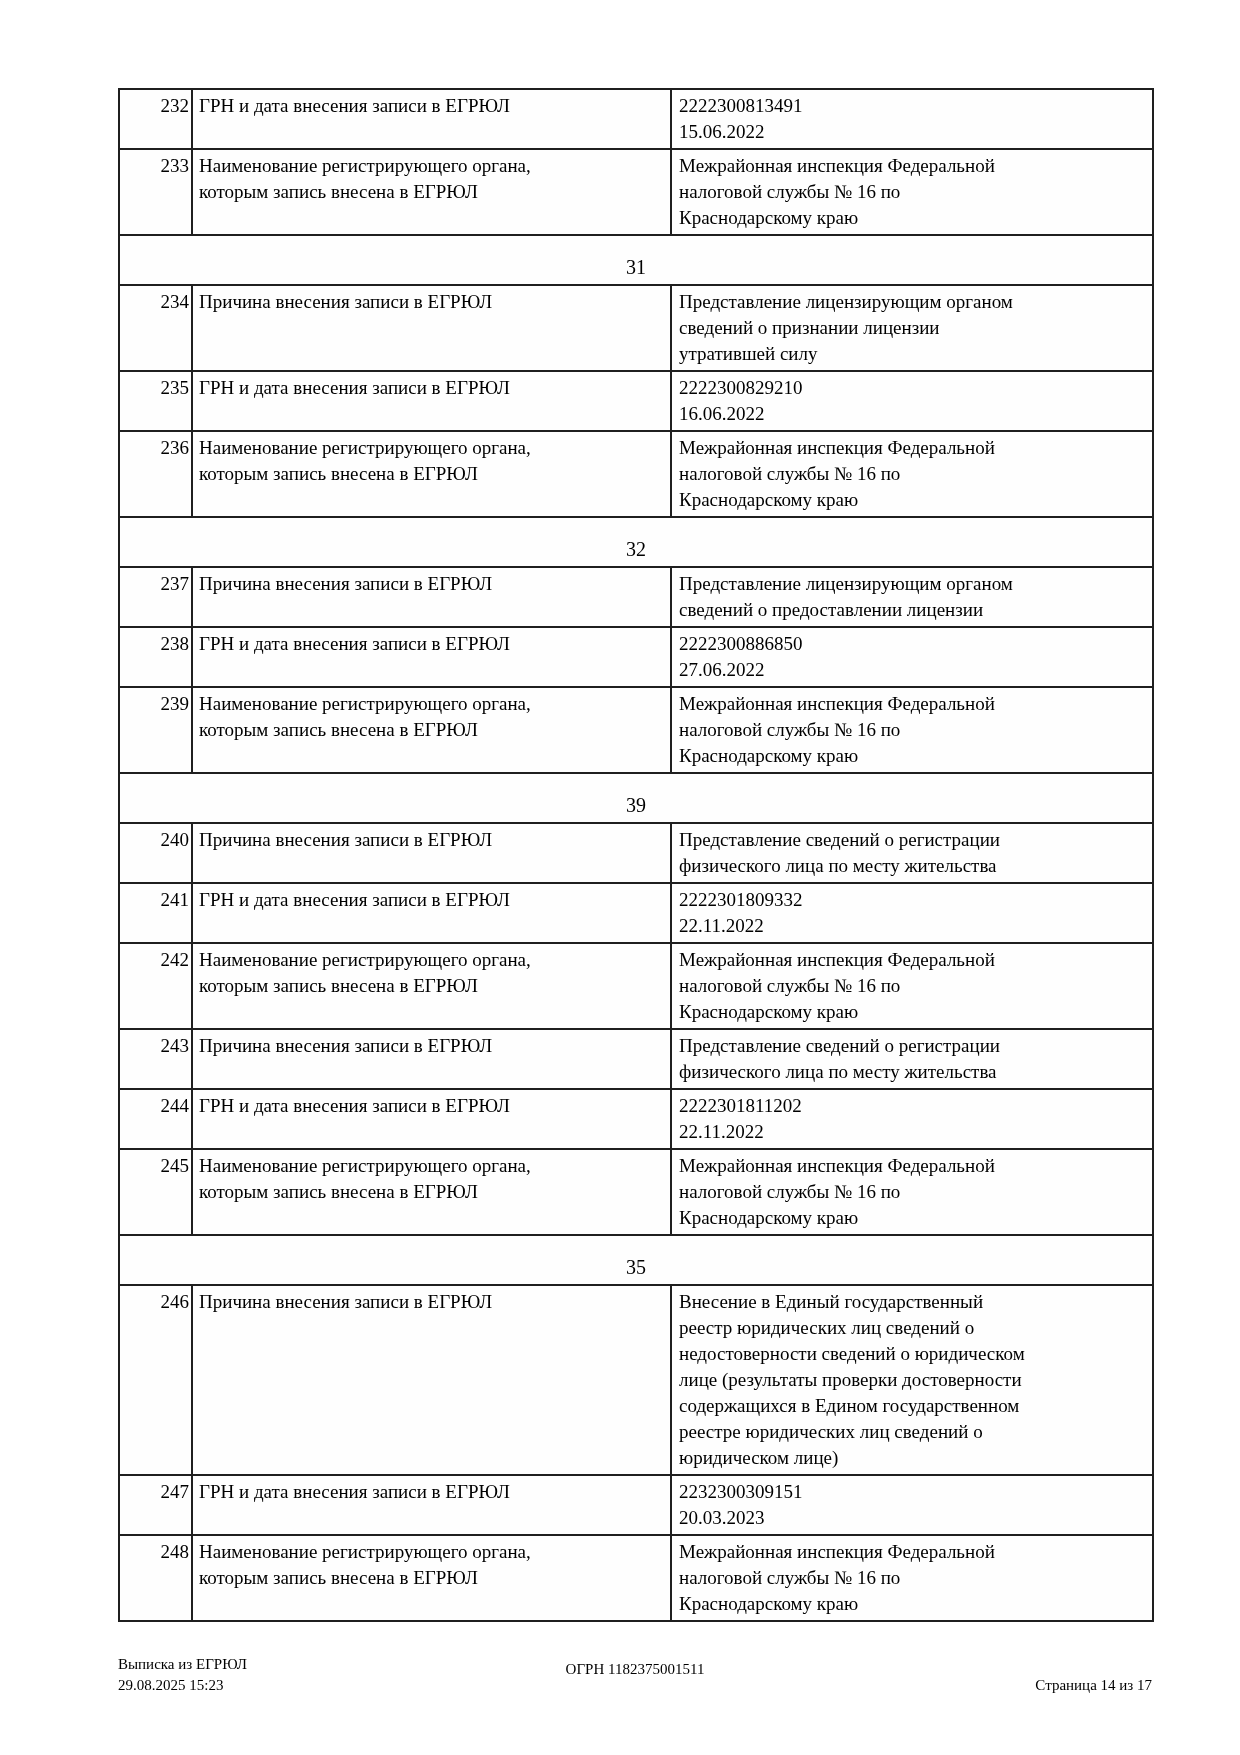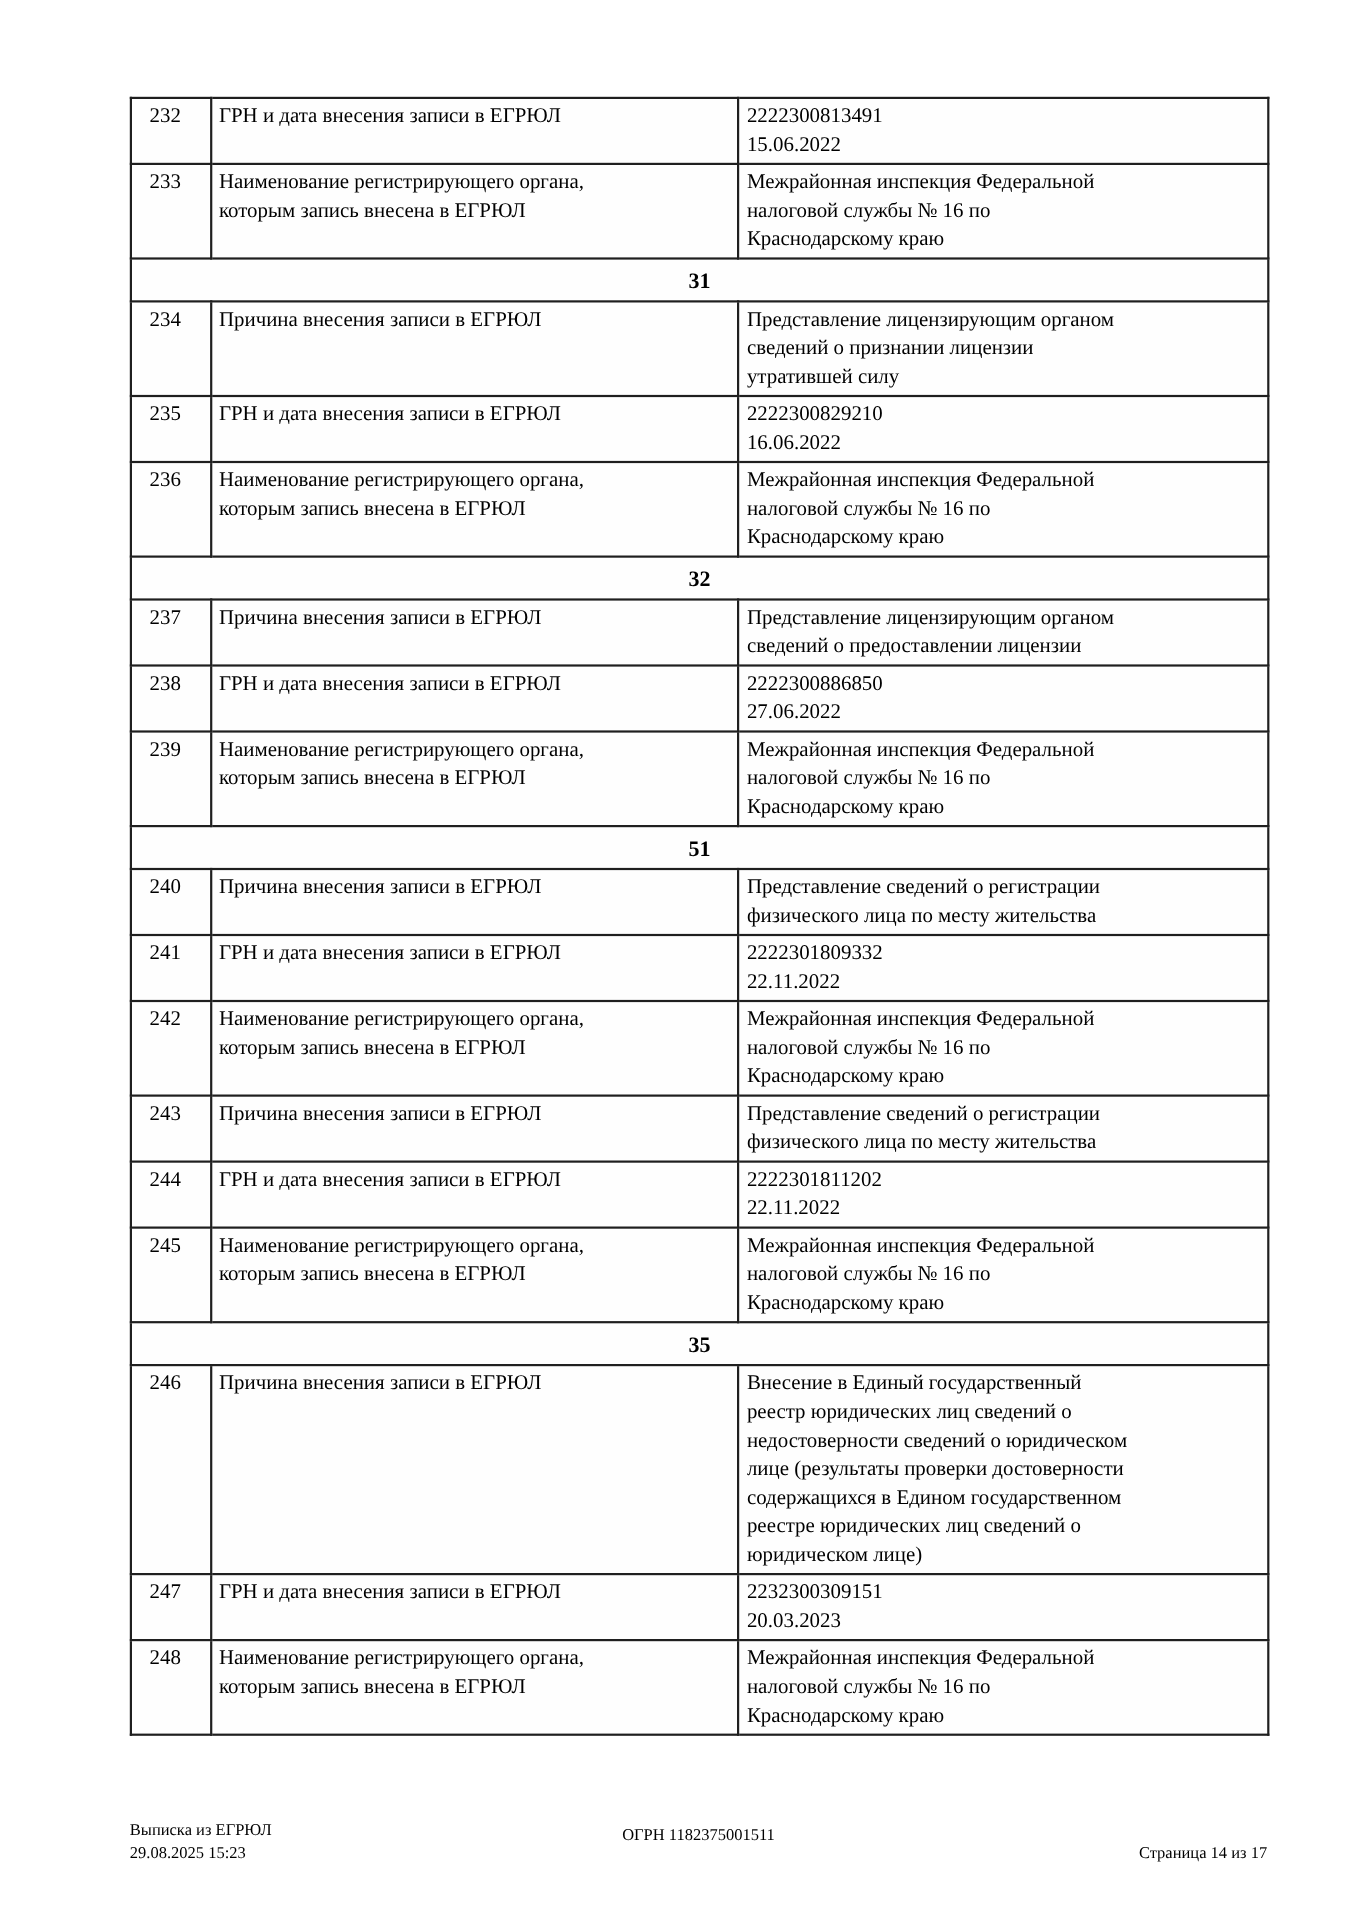--- a/index.html
+++ b/index.html
@@ -22,36 +22,36 @@
     table-layout: fixed;
     font-size: 19px;
     line-height: 26px;
   }
   table.egrul td {
     border: 2px solid #1f1f1f;
     vertical-align: top;
     background: #fefefe;
   }
   td.num-cell {
-    text-align: left;
-    padding: 3px 16px;
+    text-align: right;
+    padding: 3px 2px;
   }
   td.label-cell {
     padding: 3px 8px 3px 6px;
     white-space: pre-line;
   }
   td.value-cell {
     padding: 3px 16px 3px 7px;
     white-space: pre-line;
   }
   td.section-cell {
     text-align: center;
-    font-weight: bold;
+    font-weight: normal;
     font-size: 20px;
-    padding: 7px 0 3px 0;
+    padding: 18px 0 3px 0;
     line-height: 27px;
   }
   .footer {
     position: absolute;
     left: 118px;
     top: 1652px;
     width: 1034px;
     height: 46px;
     font-size: 15px;
     line-height: 21px;
@@ -128,21 +128,21 @@
         </tr>
         <tr>
           <td class="num-cell">239</td>
           <td class="label-cell">Наименование регистрирующего органа,
 которым запись внесена в ЕГРЮЛ</td>
           <td class="value-cell">Межрайонная инспекция Федеральной
 налоговой службы № 16 по
 Краснодарскому краю</td>
         </tr>
         <tr>
-          <td colspan="3" class="section-cell">51</td>
+          <td colspan="3" class="section-cell">39</td>
         </tr>
         <tr>
           <td class="num-cell">240</td>
           <td class="label-cell">Причина внесения записи в ЕГРЮЛ</td>
           <td class="value-cell">Представление сведений о регистрации
 физического лица по месту жительства</td>
         </tr>
         <tr>
           <td class="num-cell">241</td>
           <td class="label-cell">ГРН и дата внесения записи в ЕГРЮЛ</td>

